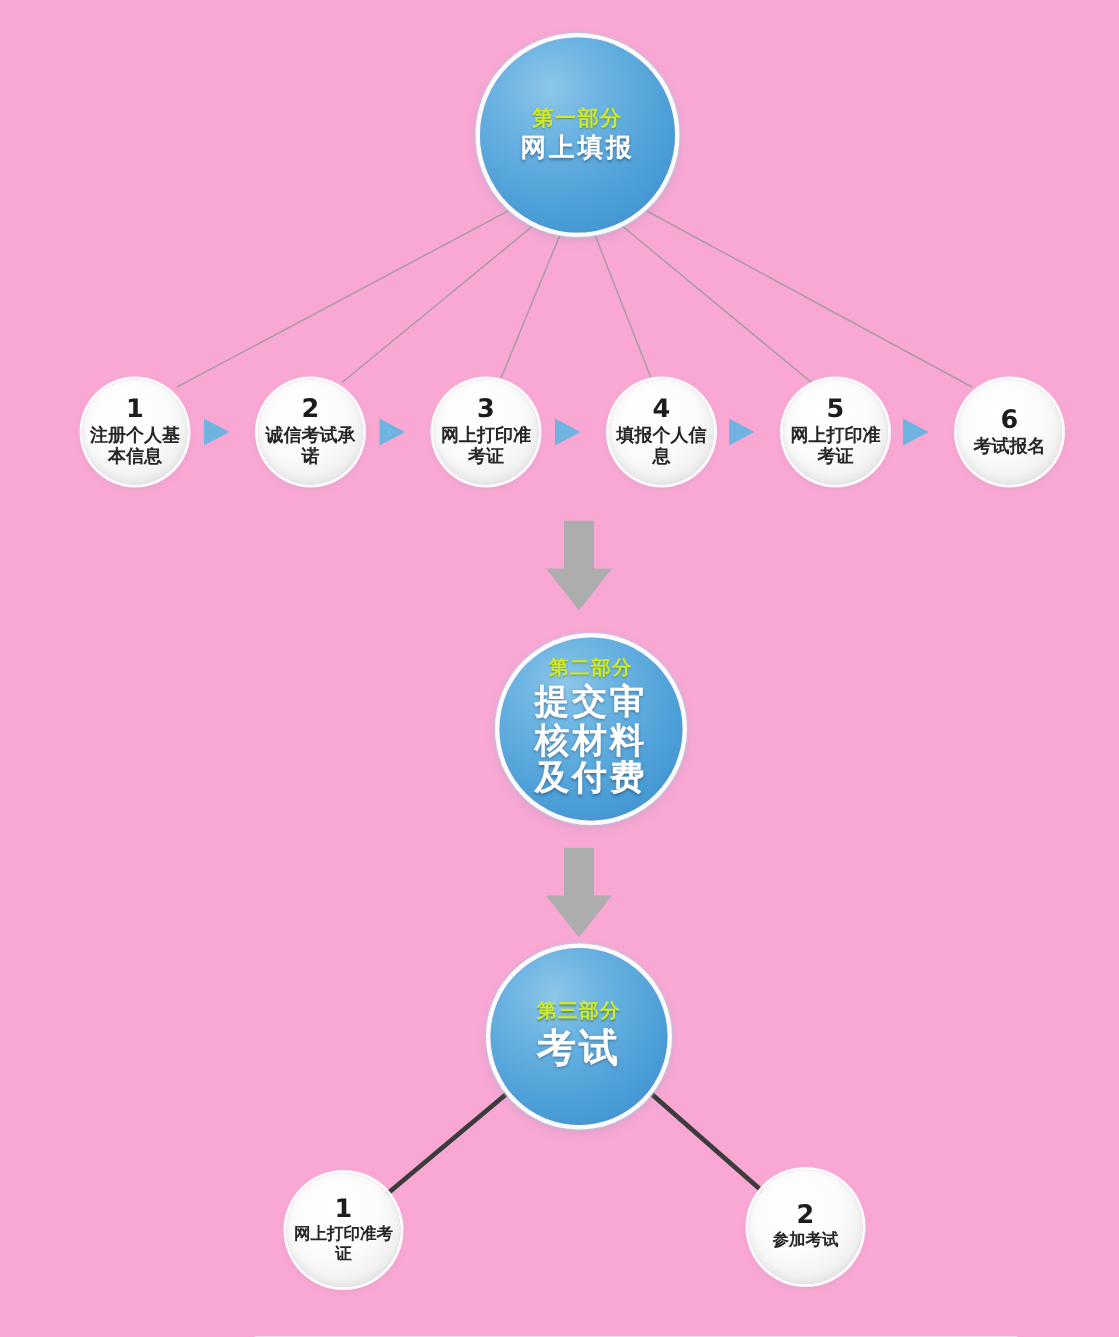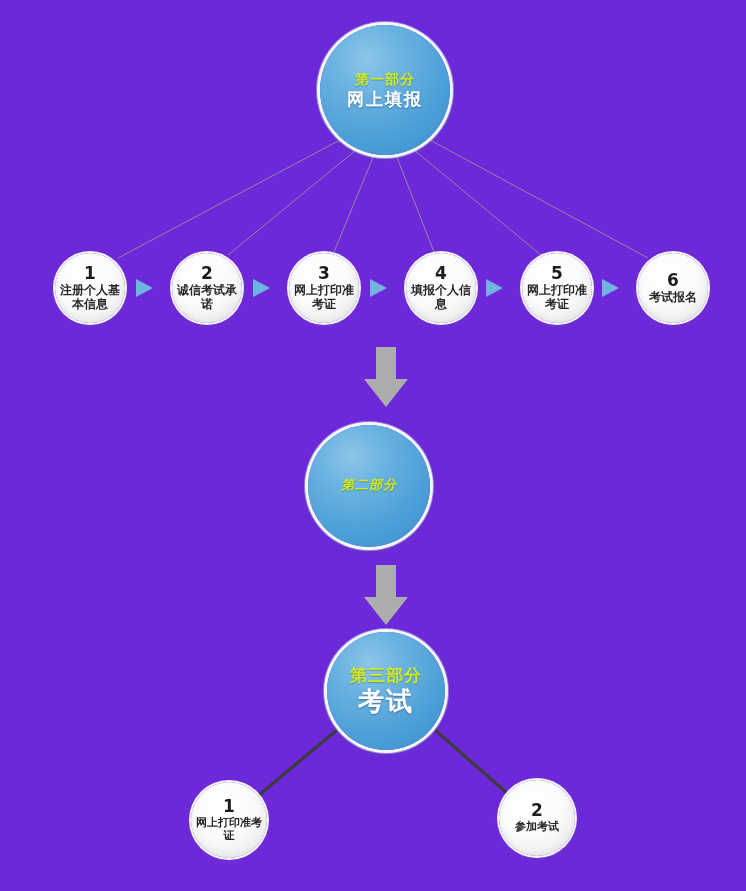--- a/index.html
+++ b/index.html
@@ -7,21 +7,21 @@
     padding: 0;
     background: #ffffff;
   }
   body {
     font-family: "DejaVu Sans", "Liberation Sans", sans-serif;
   }
   #canvas {
     position: relative;
     width: 746px;
     height: 891px;
-    background: #6d28d9;
+    background: #f9a8d4;
     overflow: hidden;
   }
   
   #lines {
     position: absolute;
     left: 0; top: 0;
     width: 746px; height: 891px;
     pointer-events: none;
   }
 
@@ -56,31 +56,31 @@
   }
 
   #part1 {
     left: 320px; top: 25px;
     width: 130px; height: 130px;
   }
   #part1 .eyebrow  { font-size: 14px; margin-bottom: 3px; }
   #part1 .headline { font-size: 17px; }
 
   #part2 {
-    left: 308px; top: 425px;
-    width: 122px; height: 122px; font-style: italic;
+    left: 333px; top: 425px;
+    width: 122px; height: 122px;
   }
   #part2 .eyebrow  { font-size: 13px; margin-bottom: 3px; }
   #part2 .headline { font-size: 23px; line-height: 1.12; }
 
   #part3 {
     left: 327px; top: 632px;
     width: 118px; height: 118px;
   }
-  #part3 .eyebrow  { font-size: 17px; margin-bottom: 4px; text-align: right; }
+  #part3 .eyebrow  { font-size: 13px; margin-bottom: 4px; text-align: right; }
   #part3 .headline { font-size: 26px; }
 
   
   .step-circle {
     position: absolute;
     border-radius: 50%;
     background: radial-gradient(circle at 40% 32%, #ffffff 0%, #fbfbfb 46%, #eeeeee 78%, #e6e6e6 100%);
     box-shadow:
       0 0 0 2px rgba(255,255,255,0.95),
       0 2px 6px rgba(120,130,140,0.22),
@@ -194,20 +194,21 @@
     <div class="tri-arrow" style="left:486px;"></div>
     <div class="tri-arrow" style="left:602px;"></div>
   </div>
 
   <svg class="down-arrow" style="left:363px; top:347px;" viewBox="0 0 46 62" xmlns="http://www.w3.org/2000/svg">
     <polygon points="13,0 33,0 33,32 45,32 23,60 1,32 13,32" fill="#adadad"></polygon>
   </svg>
 
   <div class="big-circle" id="part2">
     <div class="eyebrow">第二部分</div>
+    <div class="headline" style="max-width:92px;">提交审核材料及付费</div>
   </div>
 
   <svg class="down-arrow" style="left:363px; top:565px;" viewBox="0 0 46 62" xmlns="http://www.w3.org/2000/svg">
     <polygon points="13,0 33,0 33,32 45,32 23,60 1,32 13,32" fill="#adadad"></polygon>
   </svg>
 
   <div class="big-circle" id="part3">
     <div class="eyebrow">第三部分</div>
     <div class="headline">考试</div>
   </div>

